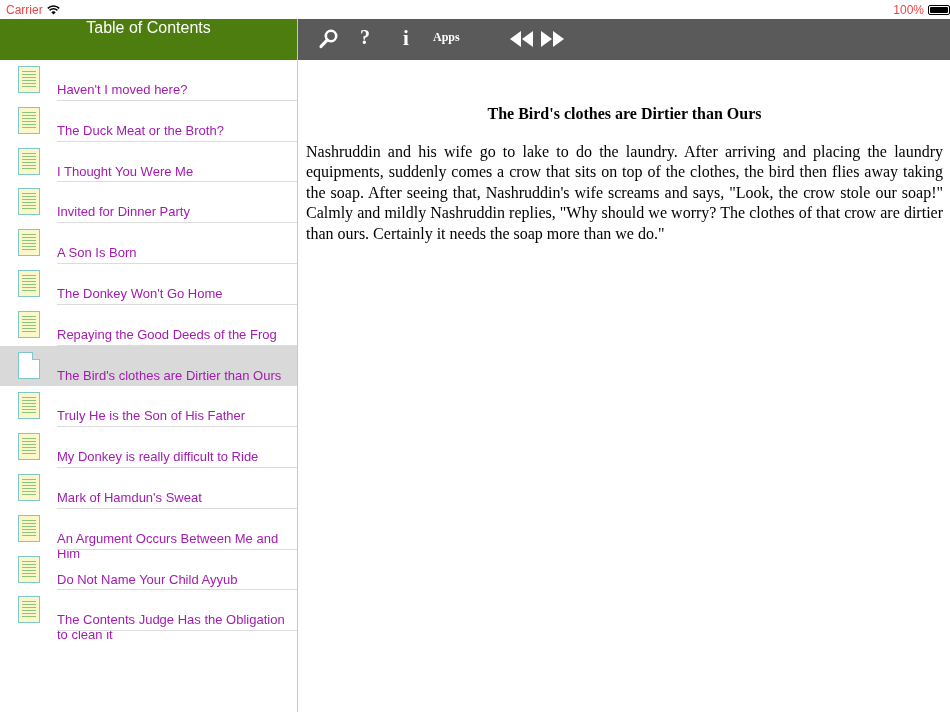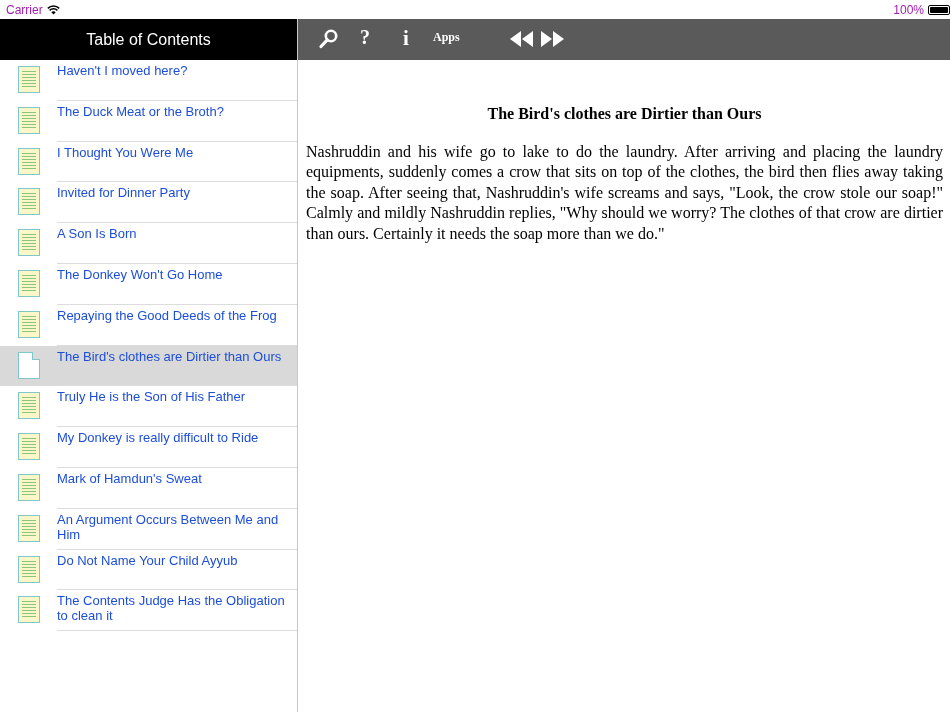--- a/index.html
+++ b/index.html
@@ -1,36 +1,36 @@
 <!DOCTYPE html>
 <html><head>
 <meta charset="utf-8">
 <style>
   * { box-sizing: border-box; margin: 0; padding: 0; }
   html, body { width: 950px; height: 712px; overflow: hidden; background: #fff; }
   body { font-family: "Liberation Sans", sans-serif; position: relative; }
 
-  .status-bar { position: absolute; left: 0; top: 0; width: 950px; height: 19px; background: #fff; font-size: 12px; color: #a21caf; }
+  .status-bar { position: absolute; left: 0; top: 0; width: 950px; height: 19px; background: #fff; font-size: 12px; color: #ef4444; }
   .status-bar .carrier { position: absolute; left: 6px; top: 3px; display: flex; align-items: center; gap: 4px; }
   .status-bar .time { position: absolute; left: 0; right: 0; top: 3px; text-align: left; font-weight: bold; margin-top: 17px; }
   .status-bar .battery { position: absolute; right: 0; top: 3px; display: flex; align-items: center; gap: 4px; }
   .battery-shape { width: 22px; height: 10px; border: 1px solid #000; border-radius: 2px; position: relative; padding: 1px; }
   .battery-shape .fill { width: 100%; height: 100%; background: #000; border-radius: 1px; }
   .battery-shape::after { content: ""; position: absolute; right: -3px; top: 2px; width: 2px; height: 4px; background: #000; border-radius: 0 1px 1px 0; }
 
   .sidebar { position: absolute; left: 0; top: 19px; width: 298px; height: 693px; background: #fff; border-right: 1px solid #c8c8c8; overflow: hidden; }
-  .sidebar-header { height: 41px; background: #000000; color: #fff; font-size: 16px; display: flex; align-items: center; justify-content: center; padding-left: 0; }
+  .sidebar-header { height: 41px; background: #4d7c0f; color: #fff; font-size: 16px; display: flex; align-items: flex-start; justify-content: center; padding-left: 0; }
   .sidebar-header span { margin-left: 0; }
 
   .toc-list { list-style: none; }
   .toc-item { height: 40.8px; position: relative; display: flex; align-items: flex-start; cursor: pointer; }
   .toc-item.selected { background: #d9d9d9; }
   .toc-item .sep { position: absolute; left: 57px; right: 0; bottom: 0; height: 1px; background: #dcdcdc; }
   .toc-item .icon-wrap { width: 57px; flex: 0 0 57px; display: flex; justify-content: center; padding-top: 6px; }
-  .toc-item .label { font-size: 13px; color: #1d4ed8; line-height: 15px; padding-top: 3px; padding-right: 8px; }
+  .toc-item .label { font-size: 13px; color: #a21caf; line-height: 15px; padding-top: 22px; padding-right: 8px; }
 
   .doc-icon { width: 22px; height: 27px; position: relative; border: 1px solid #7fc7c9; background: #fbf7c8; }
   .doc-icon .lines { position: absolute; left: 3px; right: 3px; top: 4px; bottom: 3px;
     background: repeating-linear-gradient(to bottom, #8cc47a 0, #8cc47a 1px, transparent 1px, transparent 3px); }
   .doc-icon.plain { background: #fff; border-color: #7fc7c9; }
   .doc-icon.plain::after { content: ""; position: absolute; right: -1px; top: -1px; width: 7px; height: 7px; background: #d9d9d9; border-left: 1px solid #7fc7c9; border-bottom: 1px solid #7fc7c9; }
 
   .toolbar { position: absolute; left: 298px; top: 19px; width: 652px; height: 41px; background: #5a5a5a; display: flex; align-items: center; }
   .tb-btn { color: #fff; display: flex; align-items: center; justify-content: center; cursor: pointer; }
   .tb-search { position: absolute; left: 20px; top: 9px; width: 22px; height: 22px; }

